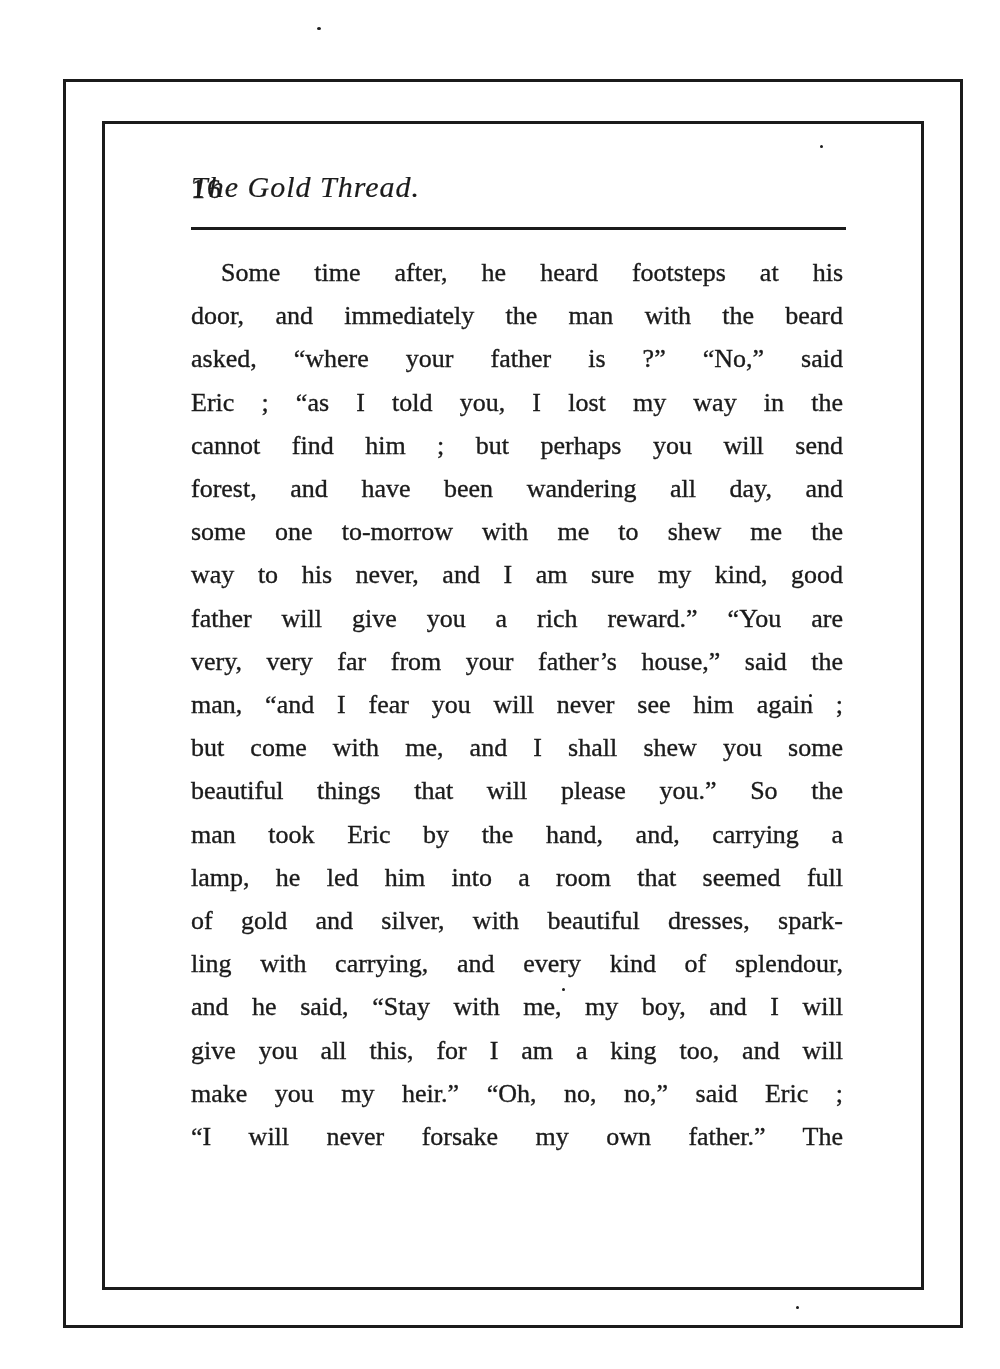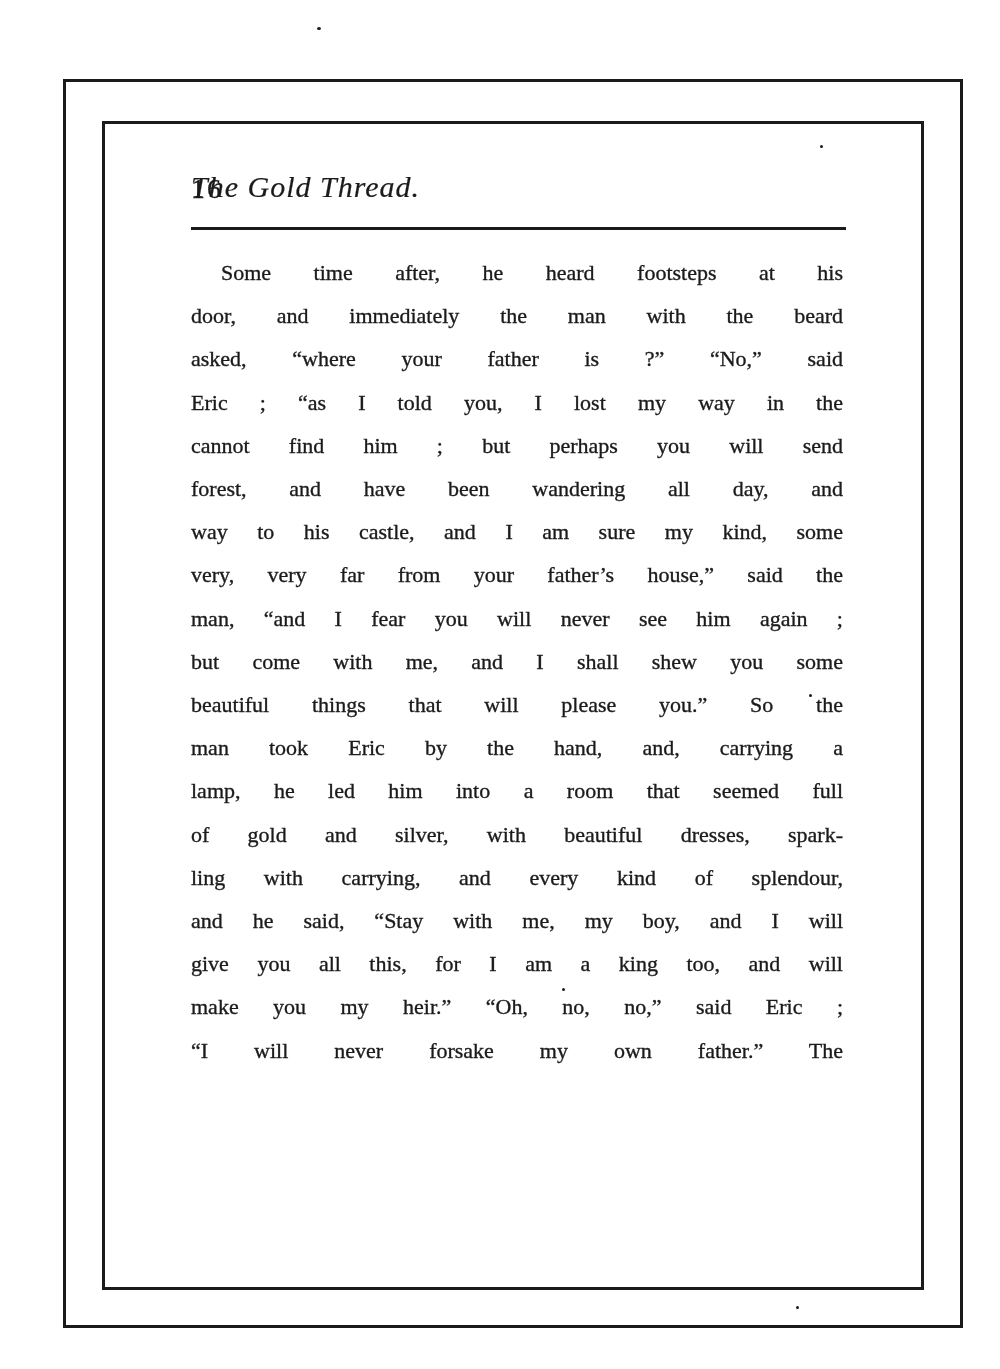--- a/index.html
+++ b/index.html
@@ -65,21 +65,21 @@
   .header-rule {
     height: 3px;
     background: var(--ink, #1b1b1b);
     margin-top: 15px;
     width: 655px;
   }
   .body-text {
     margin-top: 21px;
   }
   .line {
-    font-size: 22px;
+    font-size: 26px;
     line-height: 43.2px;
     text-align: justify;
     text-align-last: justify;
     -webkit-text-stroke: 0.35px currentColor;
     word-spacing: 1px;
     white-space: nowrap;
   }
   .line.indent {
     text-indent: 30px;
   }
@@ -111,21 +111,23 @@
 
         <div class="header-rule"></div>
 
         <div class="body-text">
             <div class="line indent">Some time after, he heard footsteps at his</div>
             <div class="line">door, and immediately the man with the beard</div>
             <div class="line">asked, “where your father is ?”  “No,” said</div>
             <div class="line">Eric ; “as I told you, I lost my way in the</div>
             <div class="line">cannot find him ; but perhaps you will send</div>
             <div class="line">forest, and have been wandering all day, and</div>
-            <div class="line">way to his castle, and I am sure my kind, some</div>
+            <div class="line">some one to-morrow with me to shew me the</div>
+            <div class="line">way to his never, and I am sure my kind, good</div>
+            <div class="line">father will give you a rich reward.”  “You are</div>
             <div class="line">very, very far from your father’s house,” said the</div>
             <div class="line">man, “and I fear you will never see him again ;</div>
             <div class="line">but come with me, and I shall shew you some</div>
             <div class="line">beautiful things that will please you.”  So the</div>
             <div class="line">man took Eric by the hand, and, carrying a</div>
             <div class="line">lamp, he led him into a room that seemed full</div>
             <div class="line">of gold and silver, with beautiful dresses, spark-</div>
             <div class="line">ling with carrying, and every kind of splendour,</div>
             <div class="line">and he said, “Stay with me, my boy, and I will</div>
             <div class="line">give you all this, for I am a king too, and will</div>

